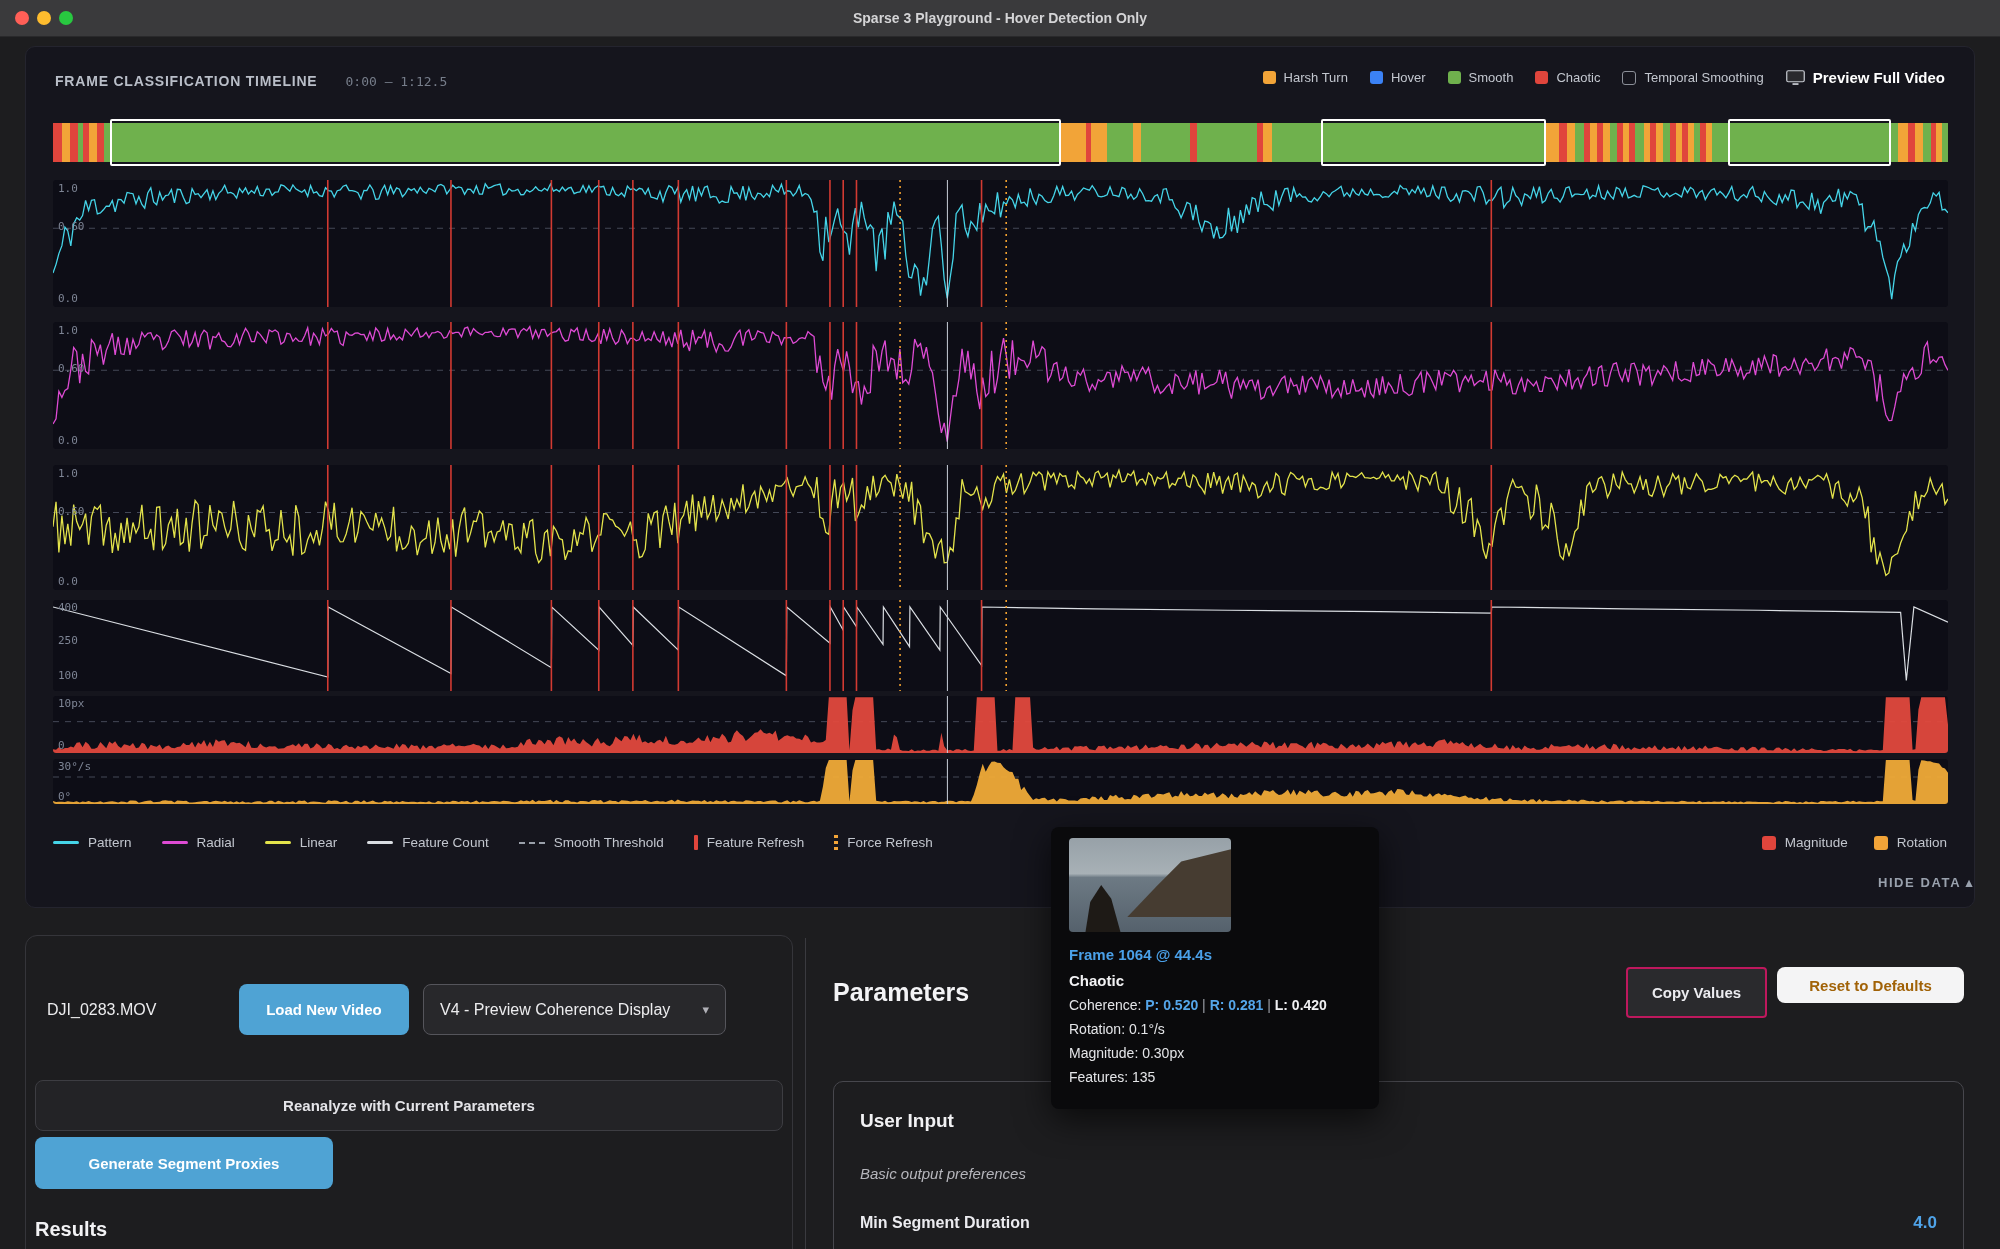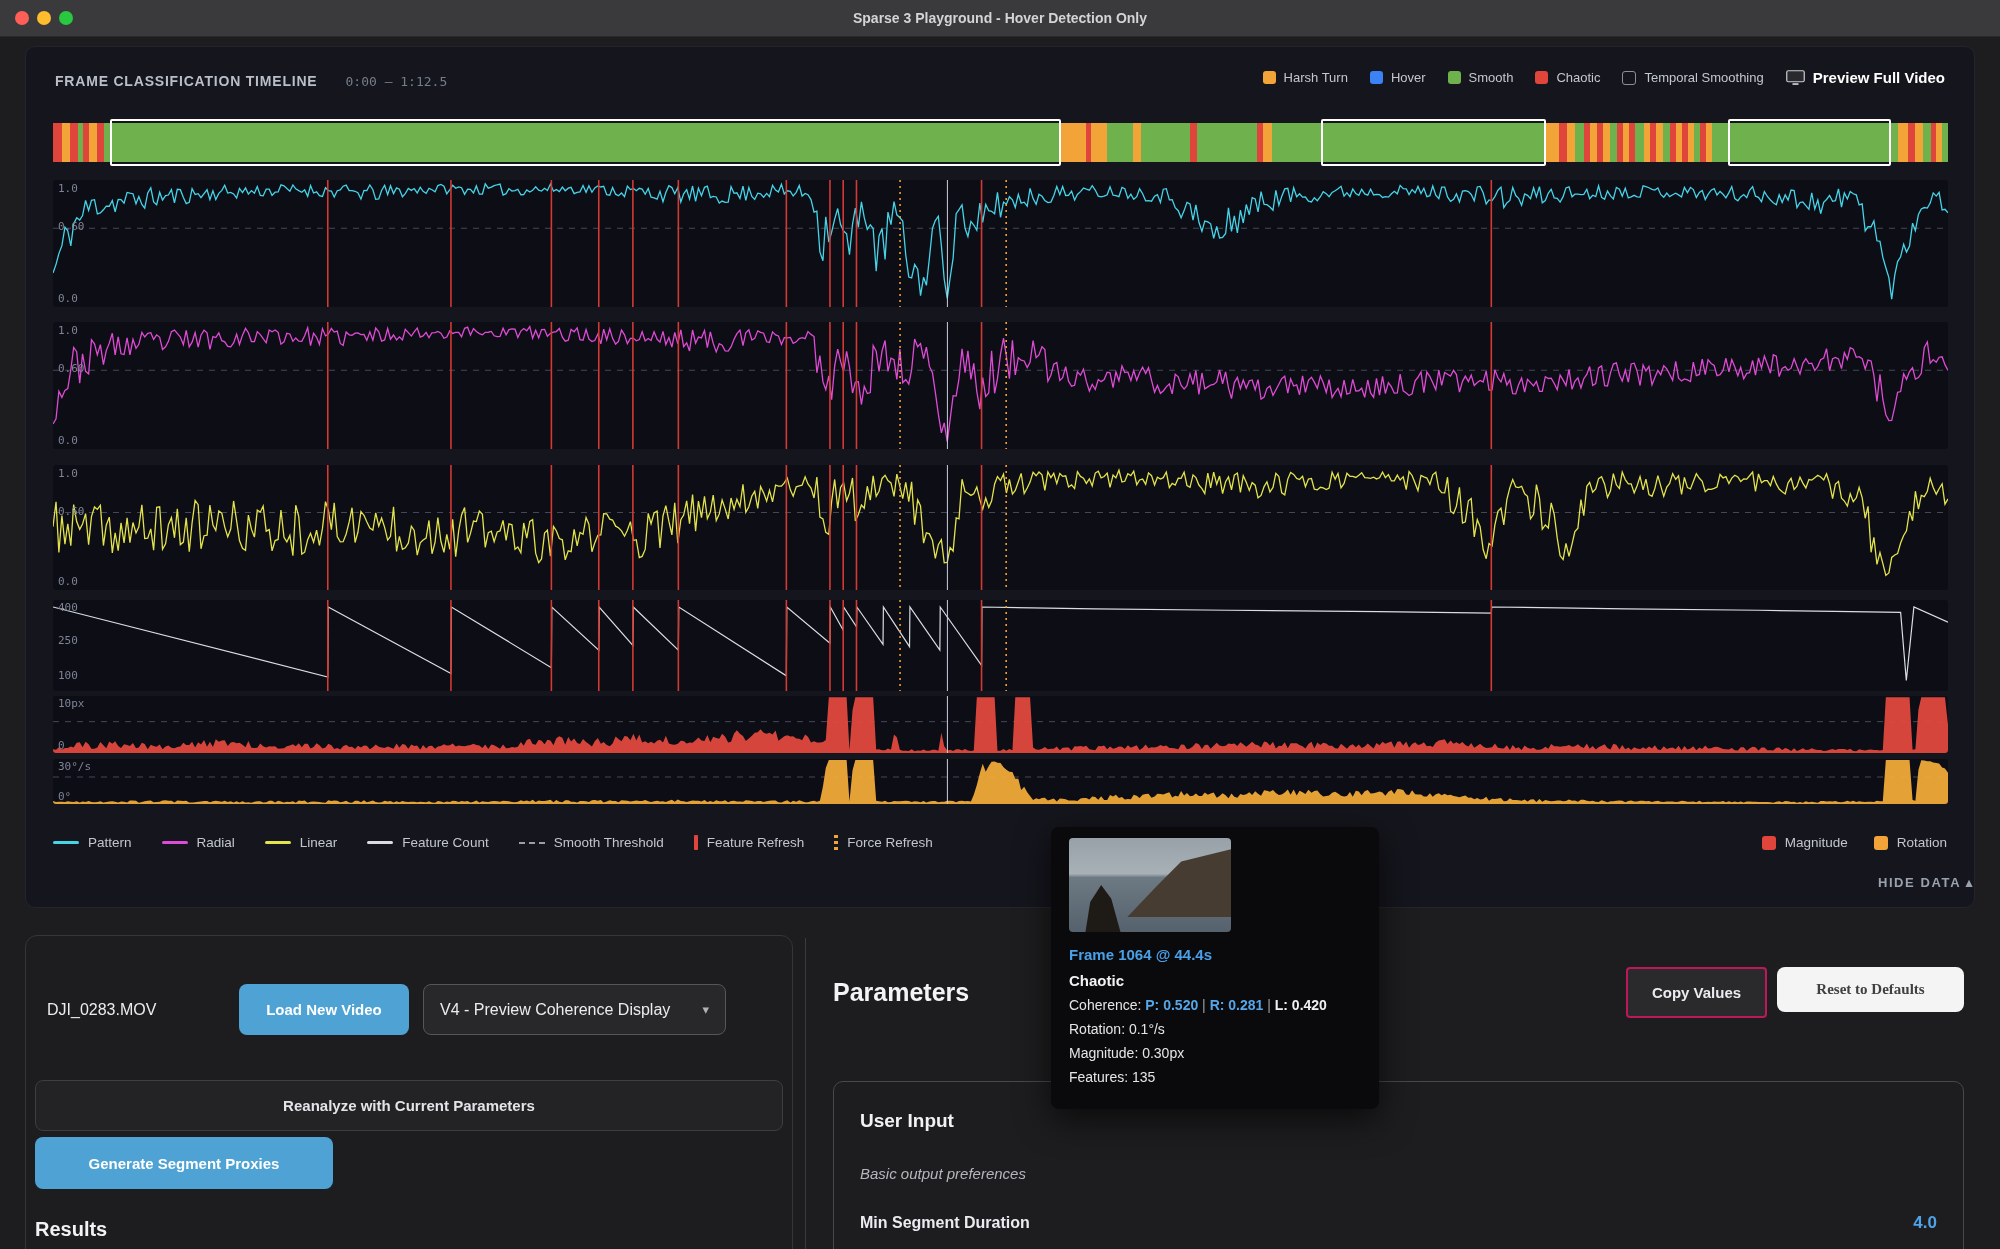--- a/index.html
+++ b/index.html
@@ -72,22 +72,22 @@
   .generate{position:absolute;left:9px;top:201px;width:298px;height:52px}
   .results{position:absolute;left:9px;top:282px;font-size:20px;font-weight:700;color:#f2f2f4}
   .divider{position:absolute;left:805px;top:938px;width:1px;height:311px;background:#3a3a3f}
   
   .right-panel{position:absolute;left:833px;top:935px;width:1131px;height:314px}
   .params-row{position:absolute;left:0;right:0;top:32px;height:51px;display:flex;align-items:center}
   .params-title{font-size:25px;font-weight:700;color:#f4f4f6}
   .params-buttons{margin-left:auto;display:flex;gap:10px}
   .btn-copy{width:141px;height:51px;background:#2a2a2d;border:2px solid #be185d;border-radius:4px;color:#ececf0;
     font-size:15px;font-weight:600;cursor:pointer;font-family:"Liberation Sans",sans-serif}
-  .btn-reset{width:187px;height:45px;background:#f4f4f5;border:none;border-radius:8px;color:#404040;
-    font-size:15px;font-weight:600;cursor:pointer;font-family:Liberation Serif, serif}
+  .btn-reset{width:187px;height:36px;background:#f4f4f5;border:none;border-radius:8px;color:#a16207;
+    font-size:15px;font-weight:600;cursor:pointer;font-family:Liberation Sans, sans-serif}
   .user-box{position:absolute;left:0;right:0;top:146px;height:240px;border:1px solid #47474d;border-radius:10px;
     padding:28px 26px}
   .ub-title{font-size:19px;font-weight:700;color:#f2f2f4}
   .ub-sub{margin-top:33px;font-style:italic;font-size:15px;color:#b6b6bc}
   .param-row{margin-top:31px;display:flex;align-items:center}
   .param-label{font-size:16px;font-weight:700;color:#ececf0}
   .param-value{margin-left:auto;font-size:17px;font-weight:700;color:#4fa3e8}
 </style>
 </head>
 <body>

